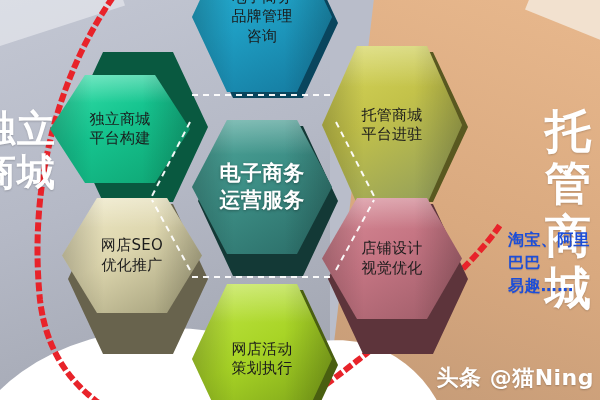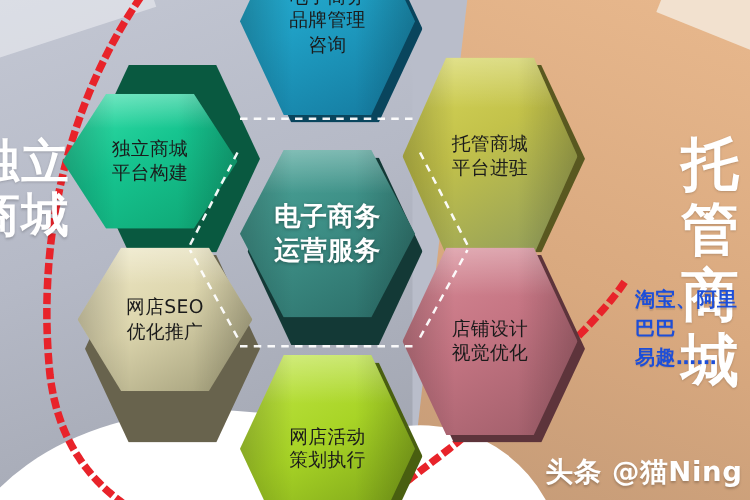--- a/index.html
+++ b/index.html
@@ -169,21 +169,21 @@
     <div class="hex-shade">
       <div class="facet-t"></div>
         <div class="facet-l"></div>
         <div class="facet-r"></div>
     </div>
     <div class="hex-label">网店SEO
 优化推广</div>
   </div>
 
   <div class="hex-base" style="left:328px;top:204px;width:140px;height:150px;background:#96545f;"></div>
-  <div class="hex" id="hex-right-bottom" style="left:322px;top:198px;width:140px;height:150px;
+  <div class="hex" id="hex-right-bottom" style="left:322px;top:198px;width:140px;height:121px;
               background:linear-gradient(150deg,#d98c98 0%,#c57583 45%,#9d5c68 100%);justify-content:center;">
     <div class="hex-shade">
       <div class="facet-t"></div>
         <div class="facet-l"></div>
         <div class="facet-r"></div>
     </div>
     <div class="hex-label">店铺设计
 视觉优化</div>
   </div>
 

